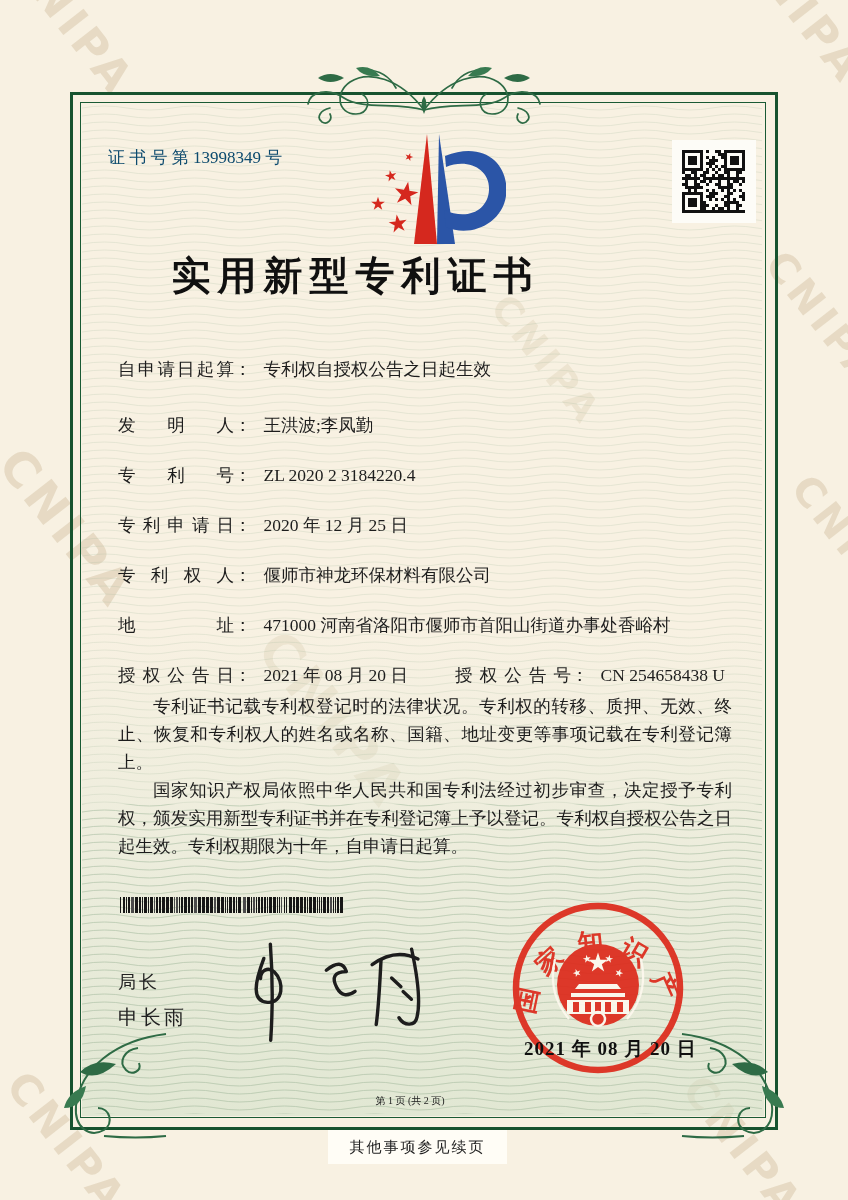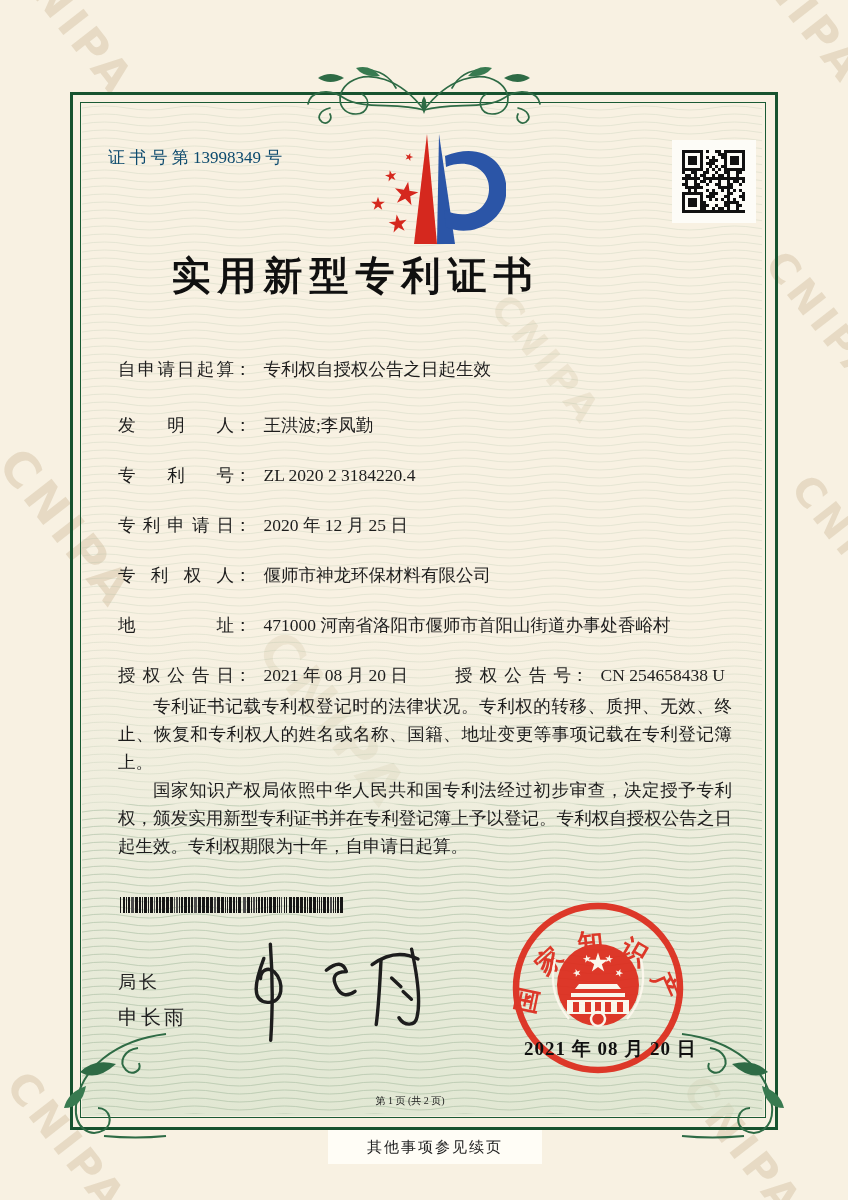--- a/index.html
+++ b/index.html
@@ -33,21 +33,21 @@
             text-align:justify;color:#1c1c1c;}
   .bodytext p{margin:0;text-indent:2em;}
   
   .barcode{position:absolute;left:120px;top:897px;}
   .director-title{position:absolute;left:118px;top:970px;font-size:18px;letter-spacing:3px;}
   .director-name{position:absolute;left:118px;top:1004px;font-size:20px;letter-spacing:3px;}
   .signature{position:absolute;left:225px;top:936px;transform:rotate(-2deg);}
   .seal{position:absolute;left:503px;top:893px;opacity:0.93;}
   .seal-date{position:absolute;left:524px;top:1036px;font-size:19px;font-weight:600;letter-spacing:1px;color:#101010;z-index:5;}
   .page-indicator{position:absolute;left:0;top:1094px;width:820px;text-align:center;font-size:10px;color:#222;}
-  .note-box{position:absolute;left:328px;top:1130px;width:214px;height:34px;background:#fffdf6;
+  .note-box{position:absolute;left:328px;top:1130px;width:179px;height:34px;background:#fffdf6;
             text-align:center;line-height:34px;font-size:15px;letter-spacing:2px;color:#222;}
   .orn{position:absolute;}
 </style>
 </head>
 <body>
 
 <div class="page">
 
   <span class="wm" style="left:-14px;top:-4px;font-size:44px;">CNIPA</span>
   <span class="wm" style="left:716px;top:-16px;font-size:44px;">CNIPA</span>

